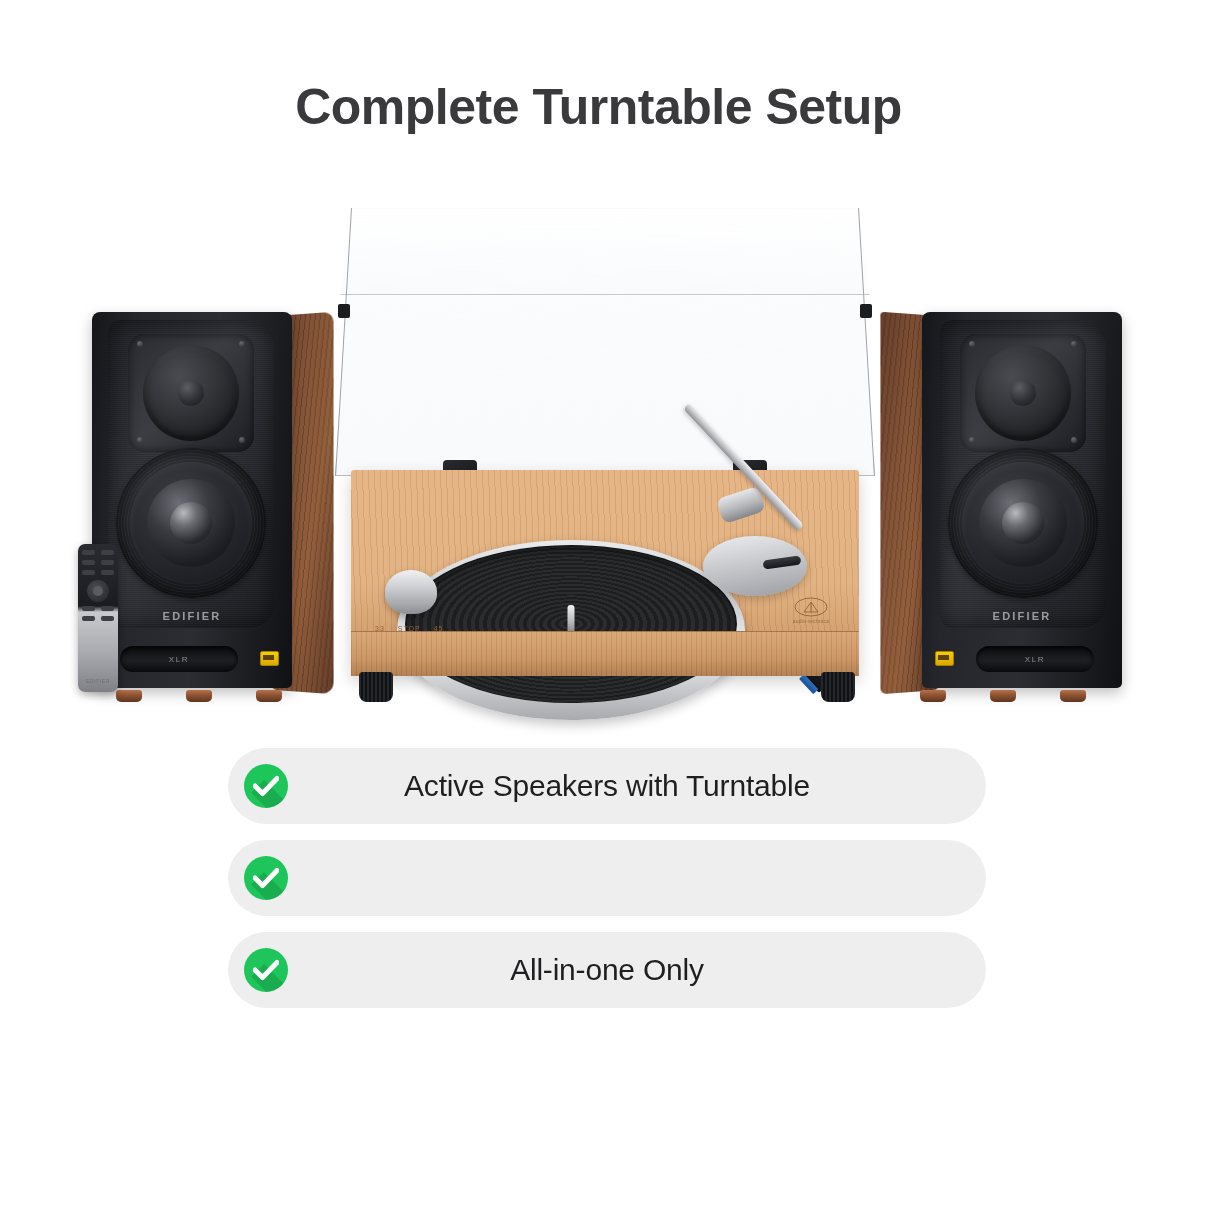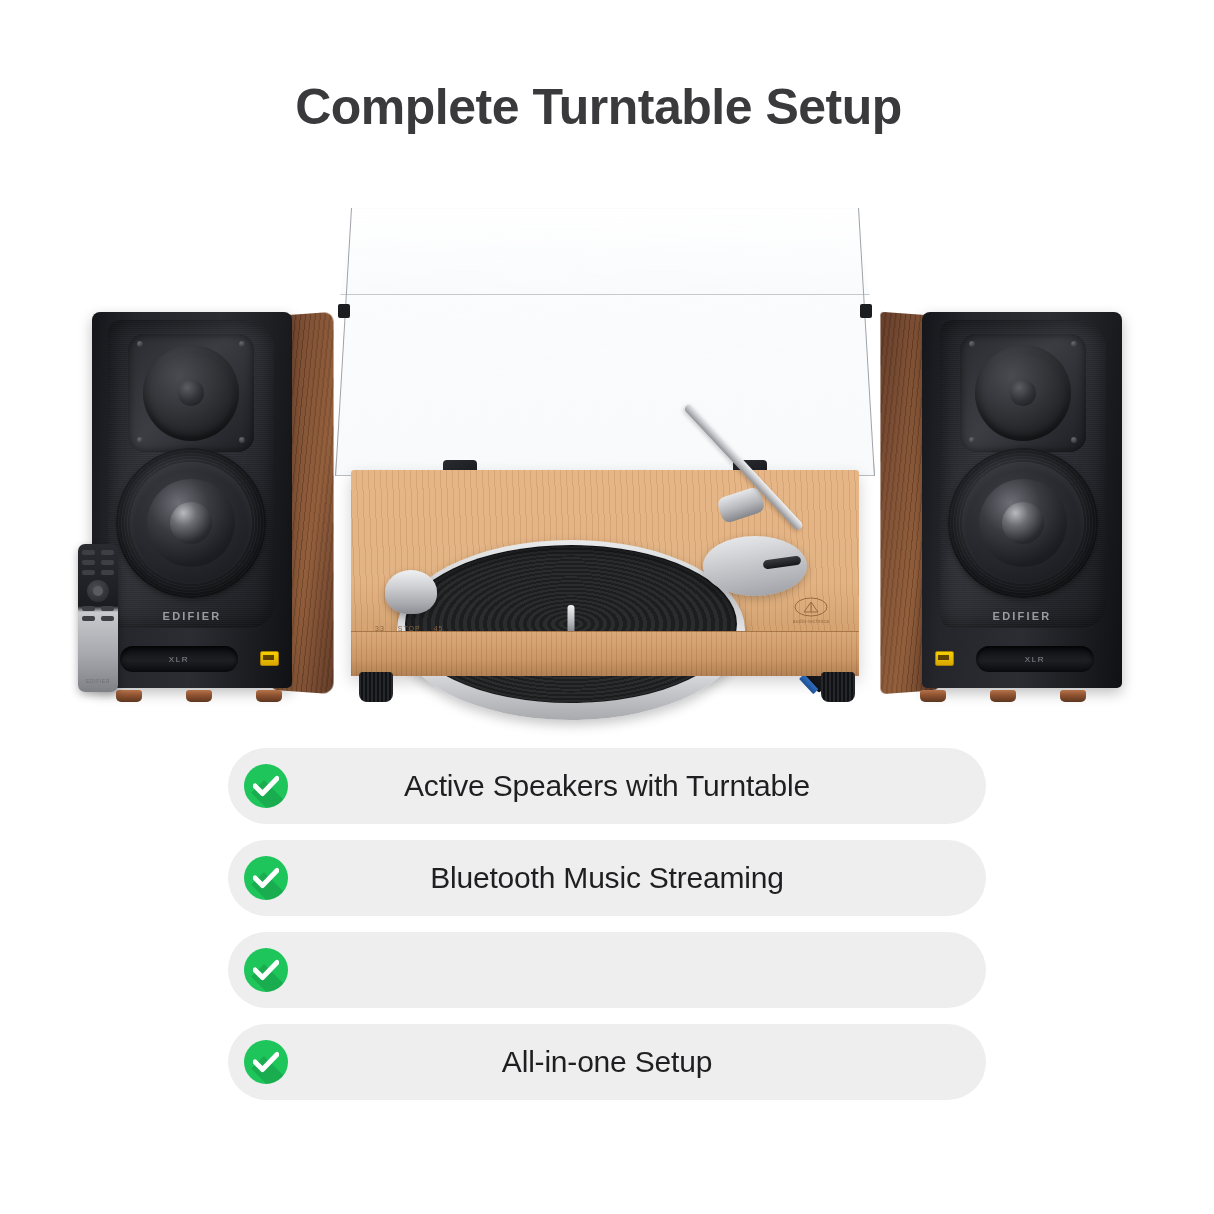--- a/index.html
+++ b/index.html
@@ -710,44 +710,35 @@
     <div class="pill">
       <span class="check">
         <span class="shadow"></span>
         <svg width="26" height="22" viewBox="0 0 26 22" aria-hidden="true">
           <path d="M2 11 L9.5 18.5 L24 3.5" fill="none" stroke="#ffffff" stroke-width="5" stroke-linecap="round" stroke-linejoin="round"></path>
         </svg>
       </span>
       <span class="pill-label">Active Speakers with Turntable</span>
     </div>
 
-    <div class="pill">
-      <span class="check">
-        <span class="shadow"></span>
-        <svg width="26" height="22" viewBox="0 0 26 22" aria-hidden="true">
-          <path d="M2 11 L9.5 18.5 L24 3.5" fill="none" stroke="#ffffff" stroke-width="5" stroke-linecap="round" stroke-linejoin="round"></path>
-        </svg>
-      </span>
-      <span class="pill-label">Bluetooth Music Streaming</span>
-    </div>
 
     <div class="pill">
       <span class="check">
         <span class="shadow"></span>
         <svg width="26" height="22" viewBox="0 0 26 22" aria-hidden="true">
           <path d="M2 11 L9.5 18.5 L24 3.5" fill="none" stroke="#ffffff" stroke-width="5" stroke-linecap="round" stroke-linejoin="round"></path>
         </svg>
       </span>
     </div>
 
     <div class="pill">
       <span class="check">
         <span class="shadow"></span>
         <svg width="26" height="22" viewBox="0 0 26 22" aria-hidden="true">
           <path d="M2 11 L9.5 18.5 L24 3.5" fill="none" stroke="#ffffff" stroke-width="5" stroke-linecap="round" stroke-linejoin="round"></path>
         </svg>
       </span>
-      <span class="pill-label">All-in-one Setup</span>
+      <span class="pill-label">All-in-one Only</span>
     </div>
 
   </div>
 
 </div>
 
 </body></html>

